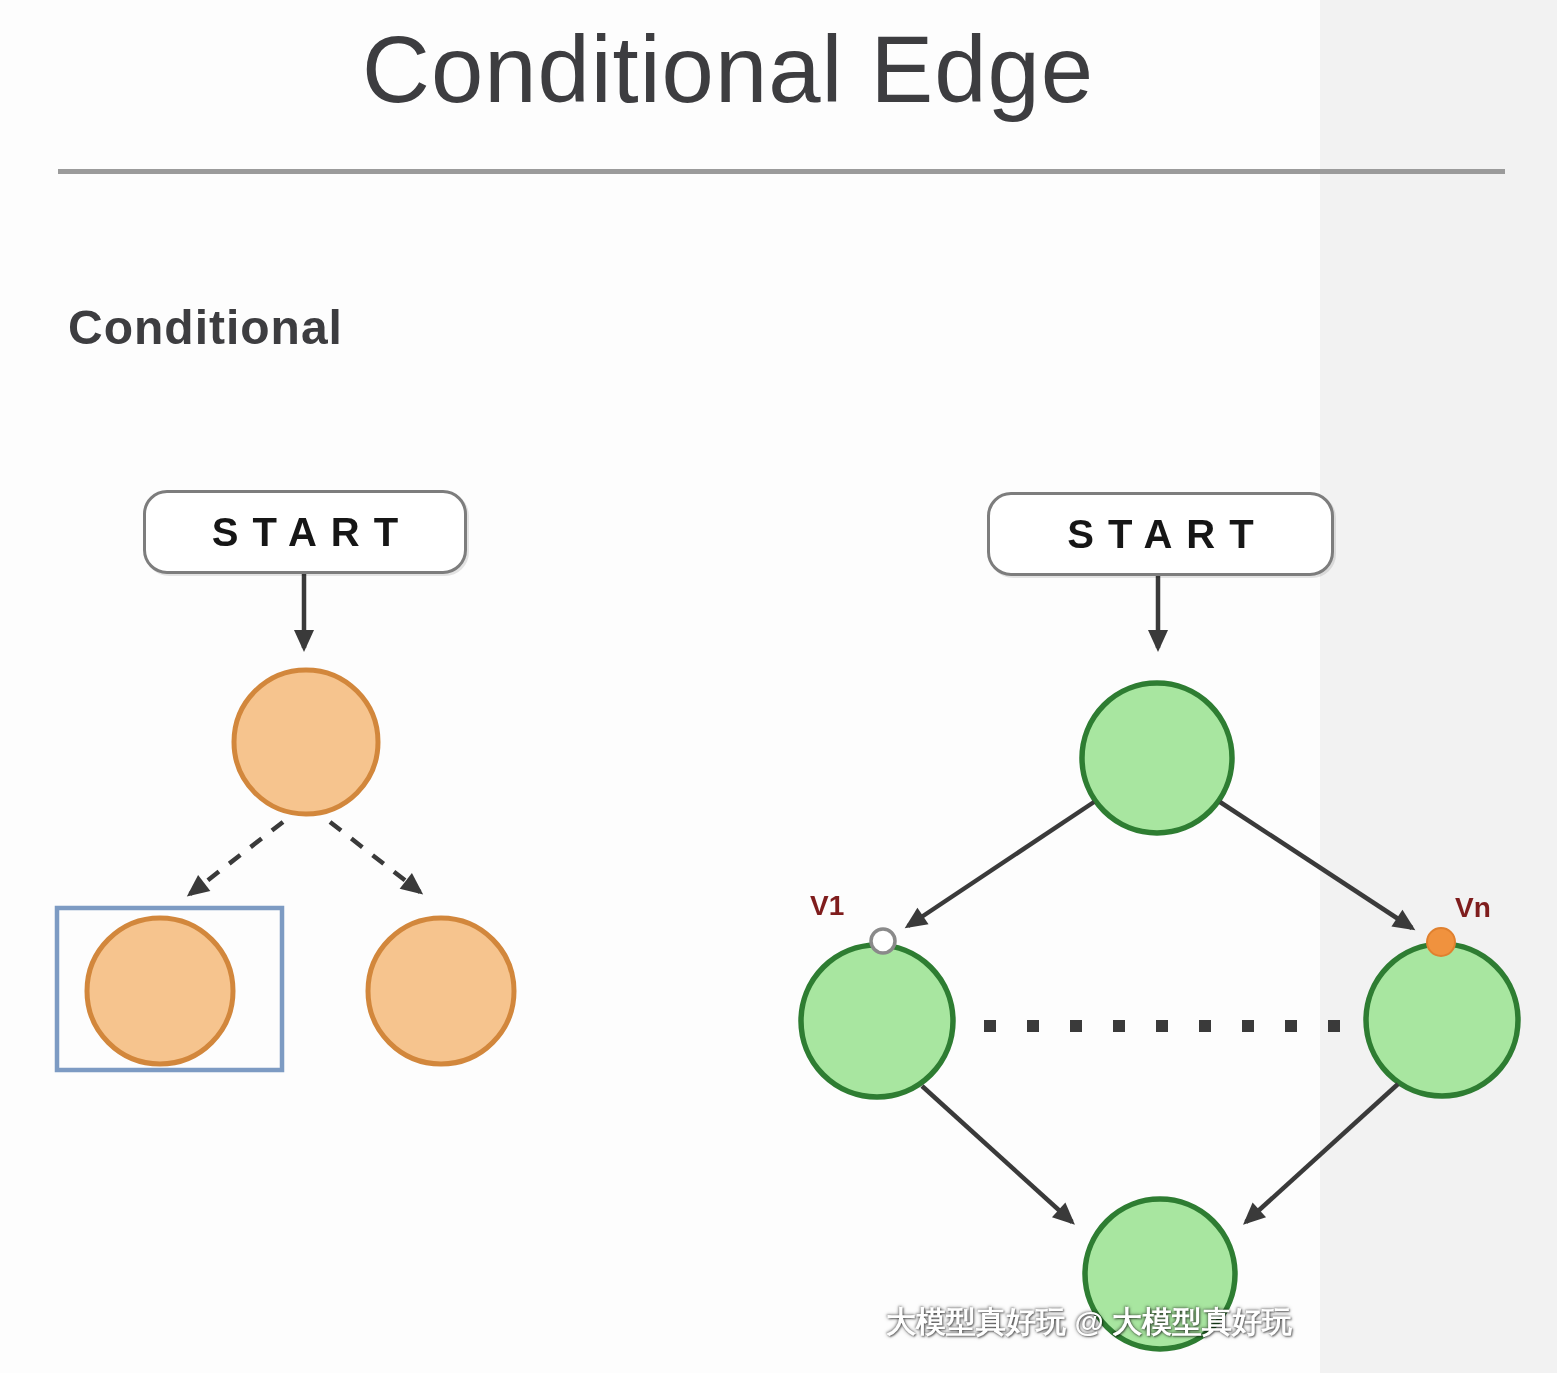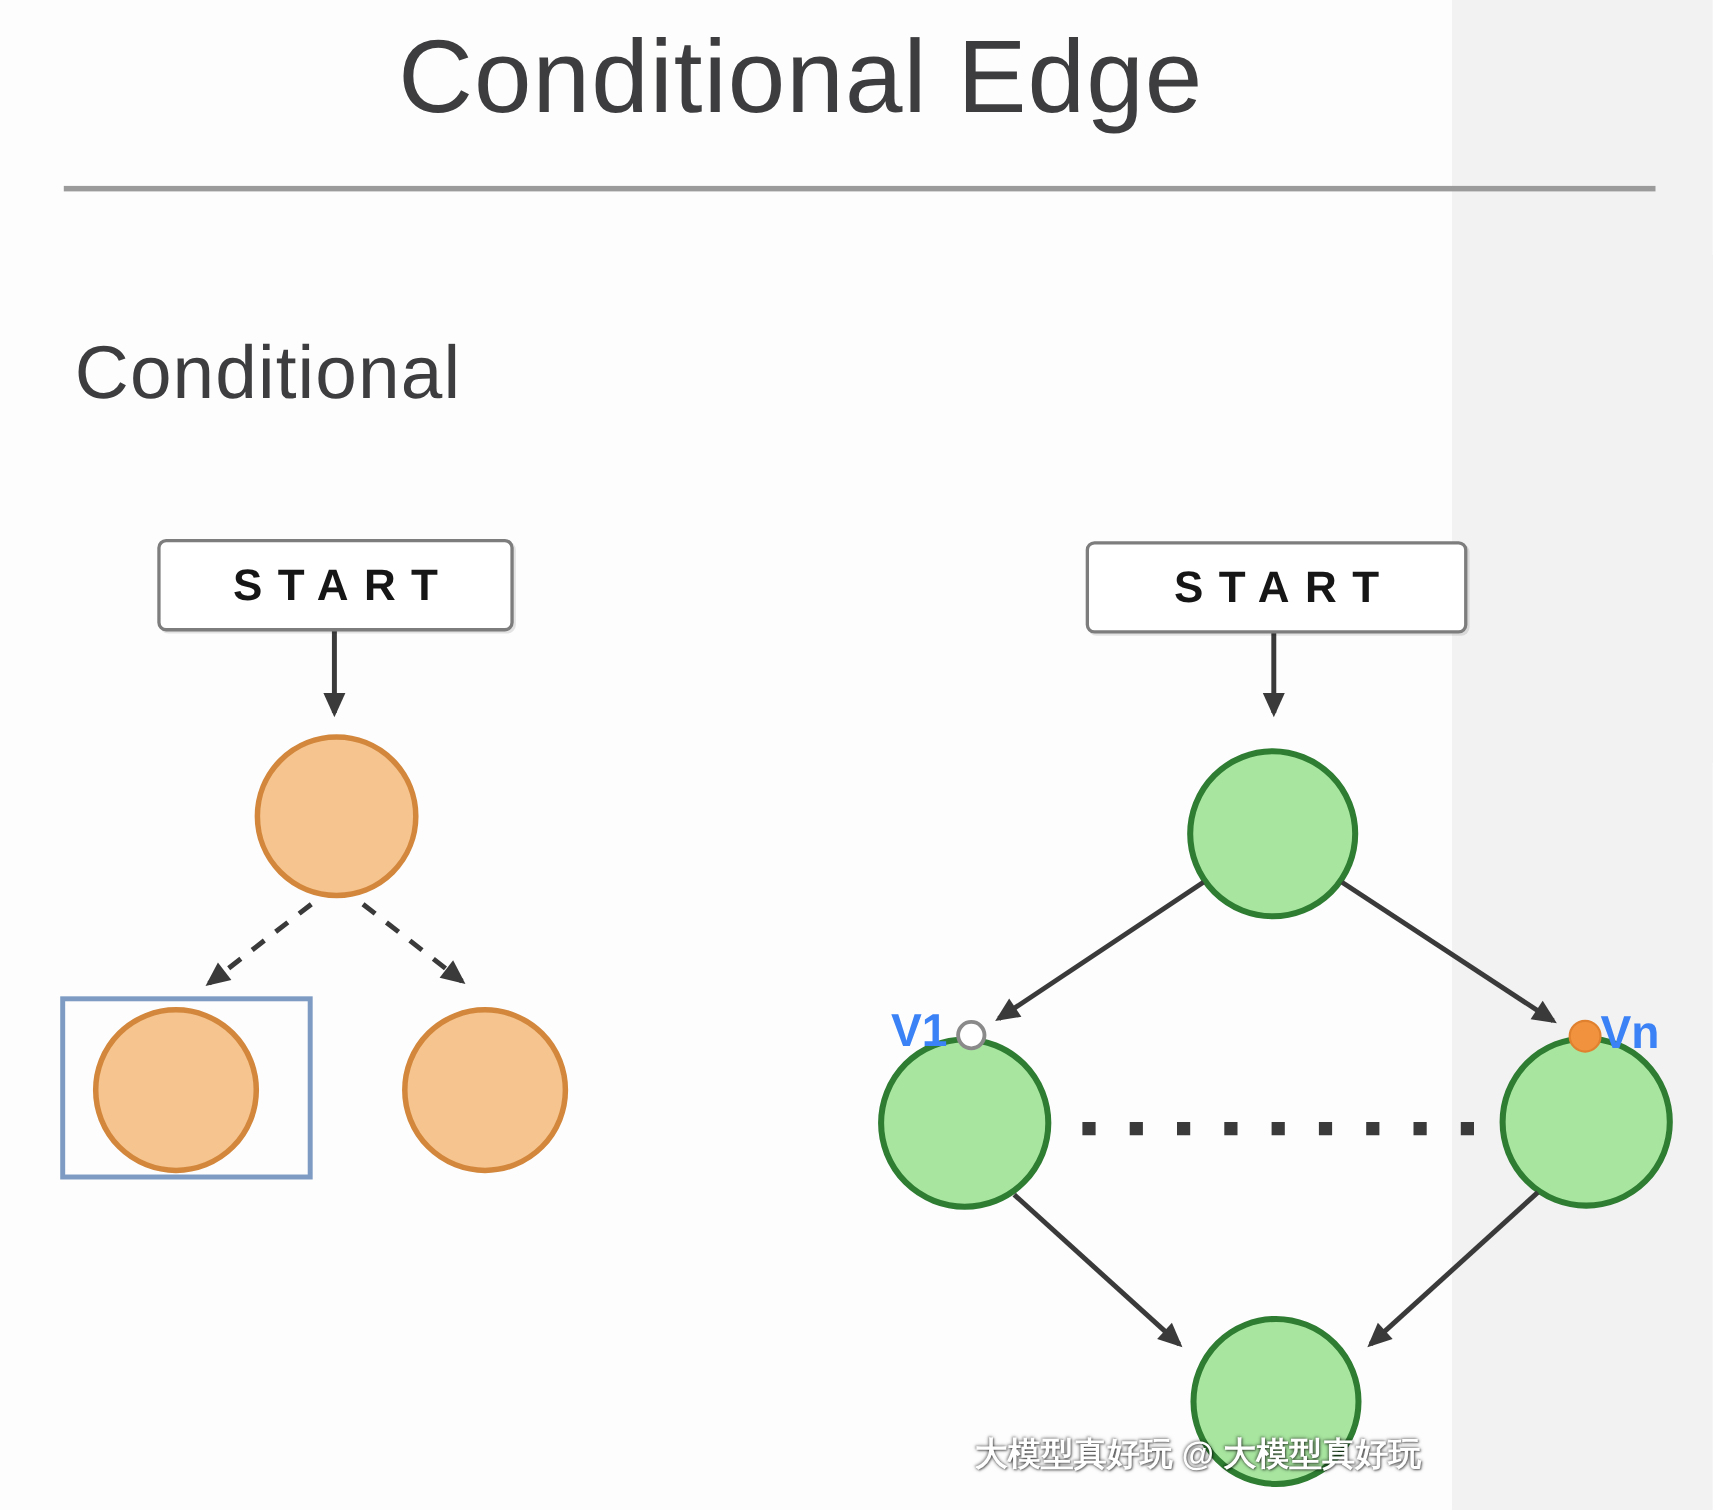--- a/index.html
+++ b/index.html
@@ -23,32 +23,32 @@
     color: #3d3d40;
     letter-spacing: 1px;
     white-space: nowrap;
   }
   .divider {
     left: 58px; top: 169px;
     width: 1447px; height: 5px;
     background: #9b9b9b;
   }
   .section-label {
-    font-size: 68px; font-weight: 400;
+    font-size: 48px; font-weight: 700;
     color: #3d3d40;
     letter-spacing: 1px;
     white-space: nowrap;
   }
   .section-label.cond { left: 68px; top: 300px; }
   .section-label.mapred { left: 893px; top: 300px; }
 
   .start-box {
     background: #ffffff;
     border: 3px solid #7d7d7d;
-    border-radius: 8px;
+    border-radius: 24px;
     box-shadow: 2px 2px 0 rgba(0,0,0,0.10);
     display: flex; align-items: center; justify-content: center;
     font-size: 40px; font-weight: 600;
     letter-spacing: 14px; text-indent: 14px;
     color: #161616;
     z-index: 2;
   }
   .start-box.left-start  { left: 143px; top: 490px; width: 318px; height: 78px; }
   .start-box.right-start { left: 987px; top: 492px; width: 341px; height: 78px; }
 
@@ -57,25 +57,24 @@
   .edge   { stroke: #3a3a3a; stroke-width: 4.5; fill: none; }
   .dashed { stroke-dasharray: 14 13; }
   .node-orange { fill: #F6C48E; stroke: #D2873C; stroke-width: 5; }
   .node-green  { fill: #A8E6A0; stroke: #2E7D32; stroke-width: 5.5; }
   .blue-box    { fill: none; stroke: #7D9BC3; stroke-width: 4.5; }
   .port-open   { fill: #ffffff; stroke: #8a8a8a; stroke-width: 3.5; }
   .port-orange { fill: #F0923E; stroke: #E0812F; stroke-width: 2; }
   .dots { stroke: #3a3a3a; stroke-width: 12; stroke-dasharray: 12 31; fill: none; }
 
   .v-label {
-    font-size: 42px; font-weight: 600;
-    color: #3b82f6;
+    font-size: 28px; font-weight: 600;
+    color: #7f1d1d;
     z-index: 3;
     white-space: nowrap;
-    margin-top: 23px;
   }
   .v-label.v1 { left: 810px; top: 890px; }
   .v-label.vn { left: 1455px; top: 892px; }
 
   .watermark {
     right: 28px; top: 1302px;
     font-size: 30px; font-weight: 700;
     color: #ffffff;
     text-shadow: 1px 1px 2px rgba(0,0,0,0.55), -1px -1px 2px rgba(0,0,0,0.25), 0 0 4px rgba(0,0,0,0.35);
     z-index: 4;

